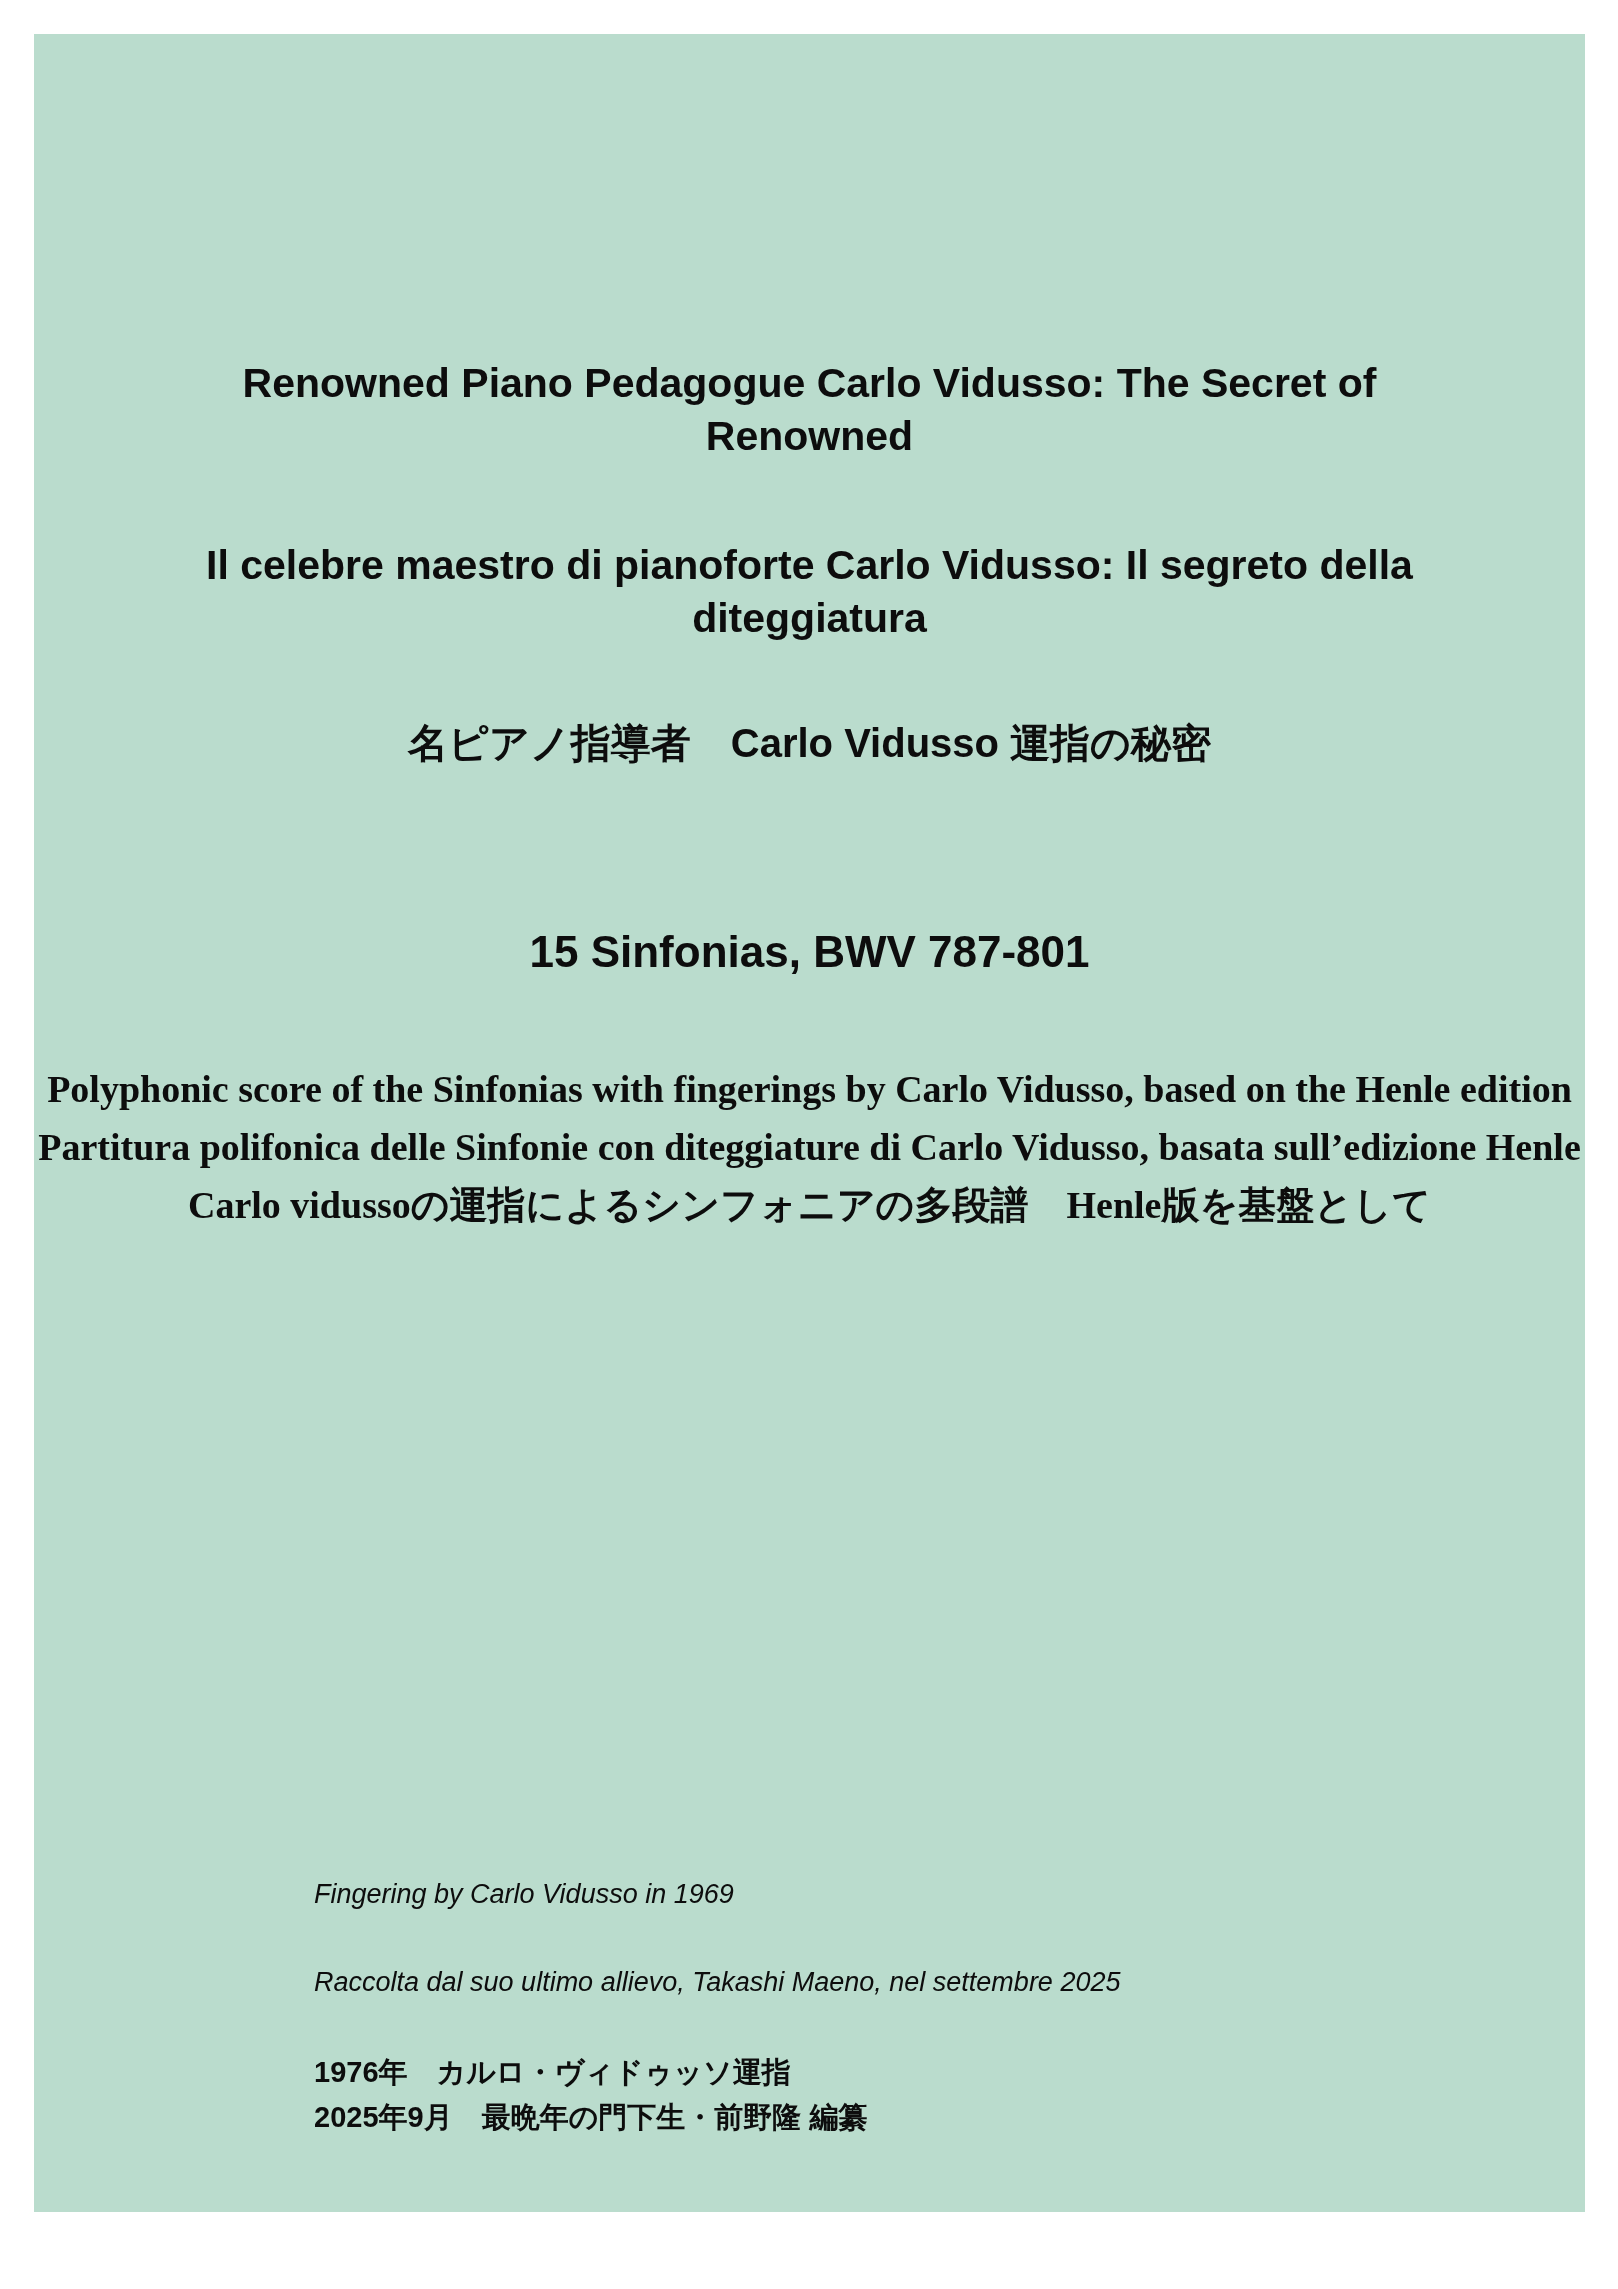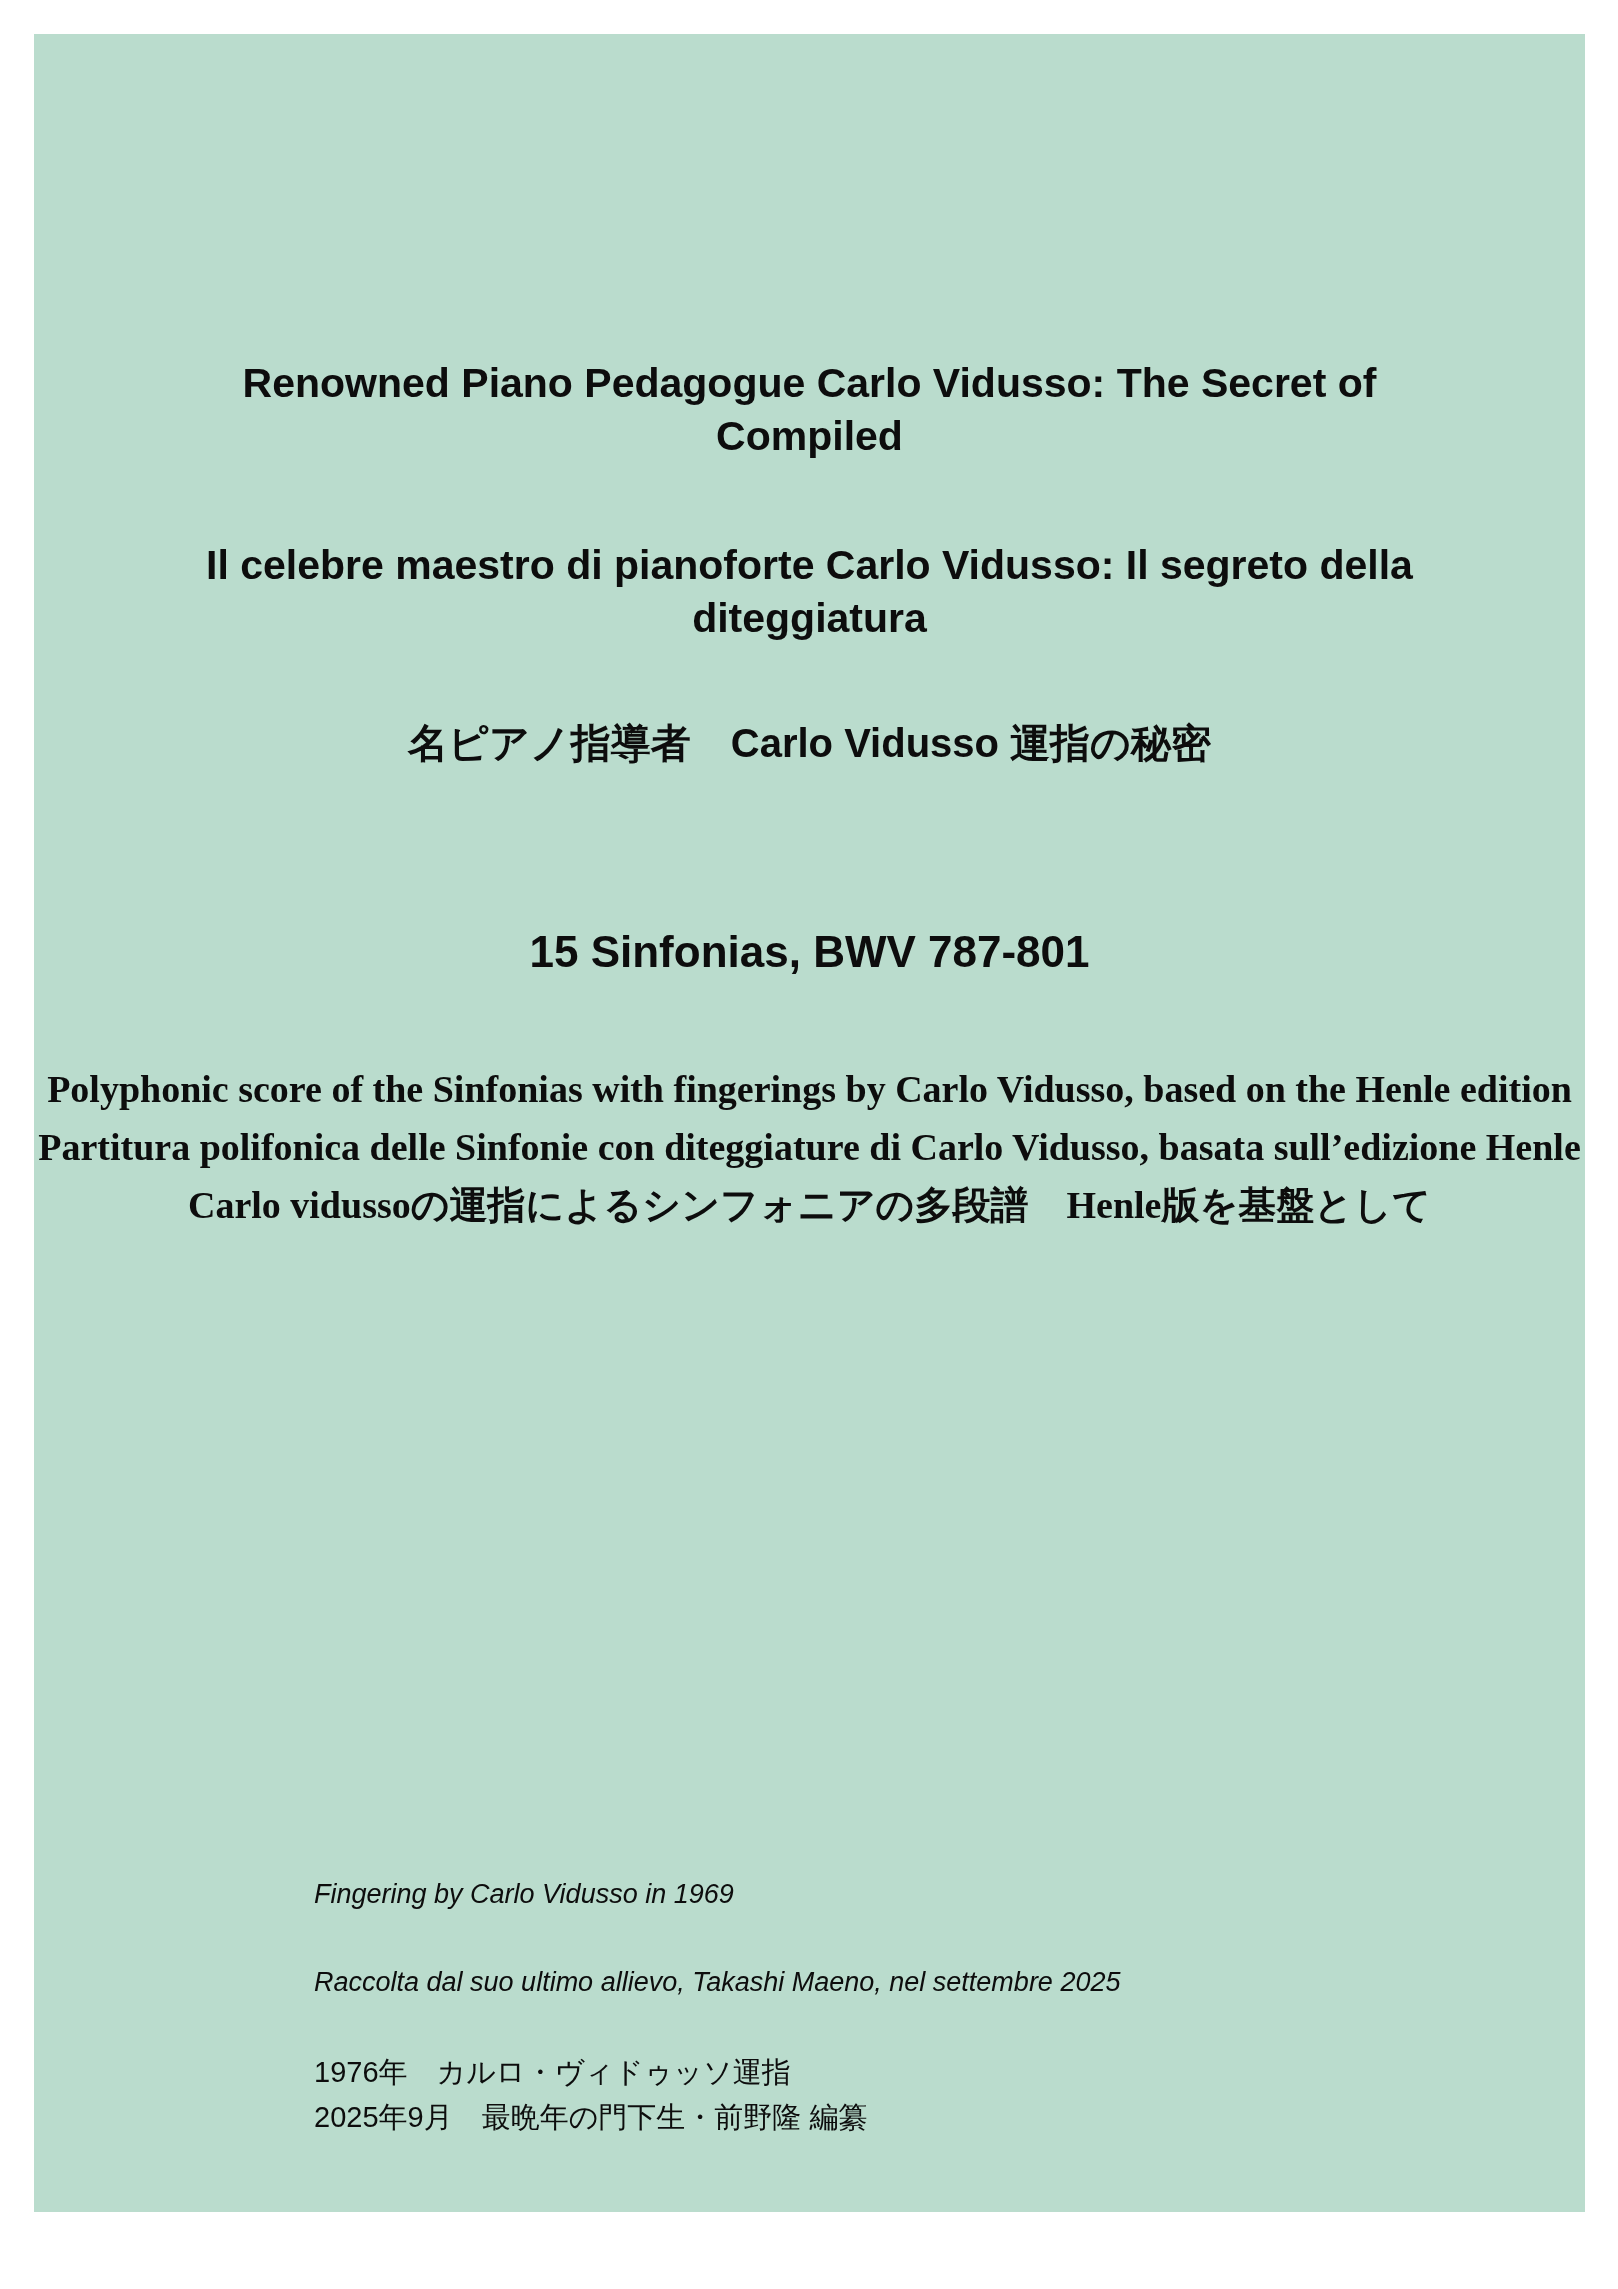--- a/index.html
+++ b/index.html
@@ -47,36 +47,36 @@
     position:absolute;
     left:280px;
     text-align:left;
   }
   .credit-latin{
     font-style:italic;
     font-size:27px; line-height:32px;
   }
   .credit-ja{
     font-style:normal;
-    font-size:29px; line-height:37px;
+    font-size:29px; line-height:37px;font-weight:bold;
   }
   .credit-en{ top:1844px; }
   .credit-it{ top:1932px; }
   .credit-ja1{ top:2020px; }
   .credit-ja2{ top:2065px; }
 </style>
 </head>
 <body>
 
 <div class="sheet">
   <div class="panel">
 
     <div class="block title-en">
       <div class="line">Renowned Piano Pedagogue Carlo Vidusso: The Secret of</div>
-      <div class="line">Compiled</div>
+      <div class="line">Renowned</div>
     </div>
 
     <div class="block title-ja">
       <div class="line">名ピアノ指導者　Carlo Vidusso 運指の秘密</div>
     </div>
 
     <div class="block title-it">
       <div class="line">Il celebre maestro di pianoforte Carlo Vidusso: Il segreto della</div>
       <div class="line">diteggiatura</div>
     </div>

